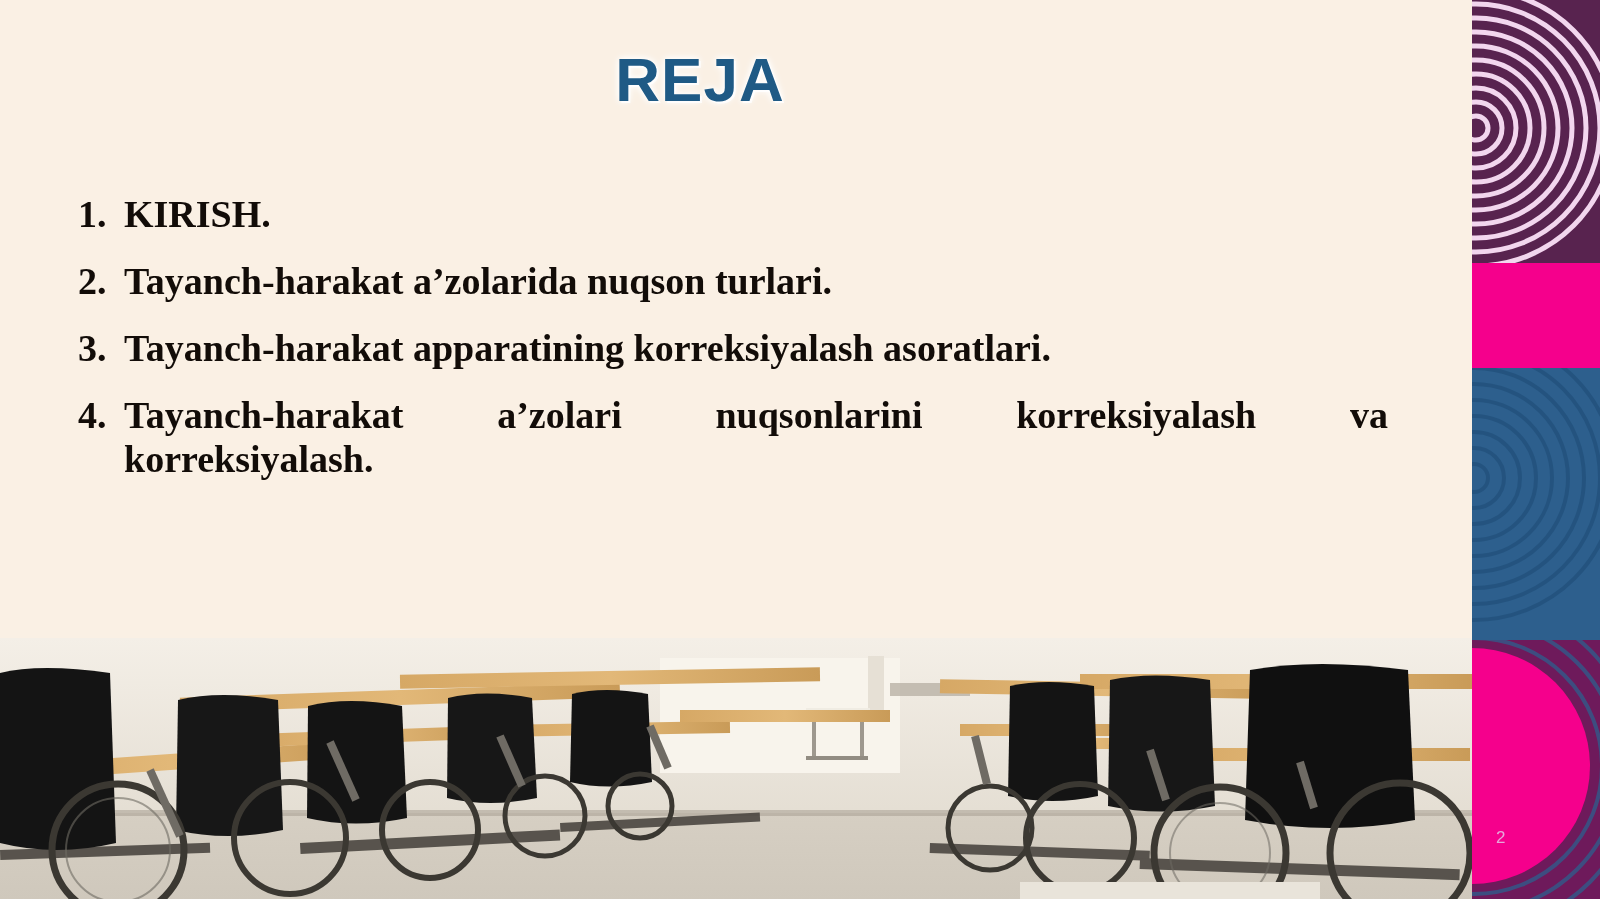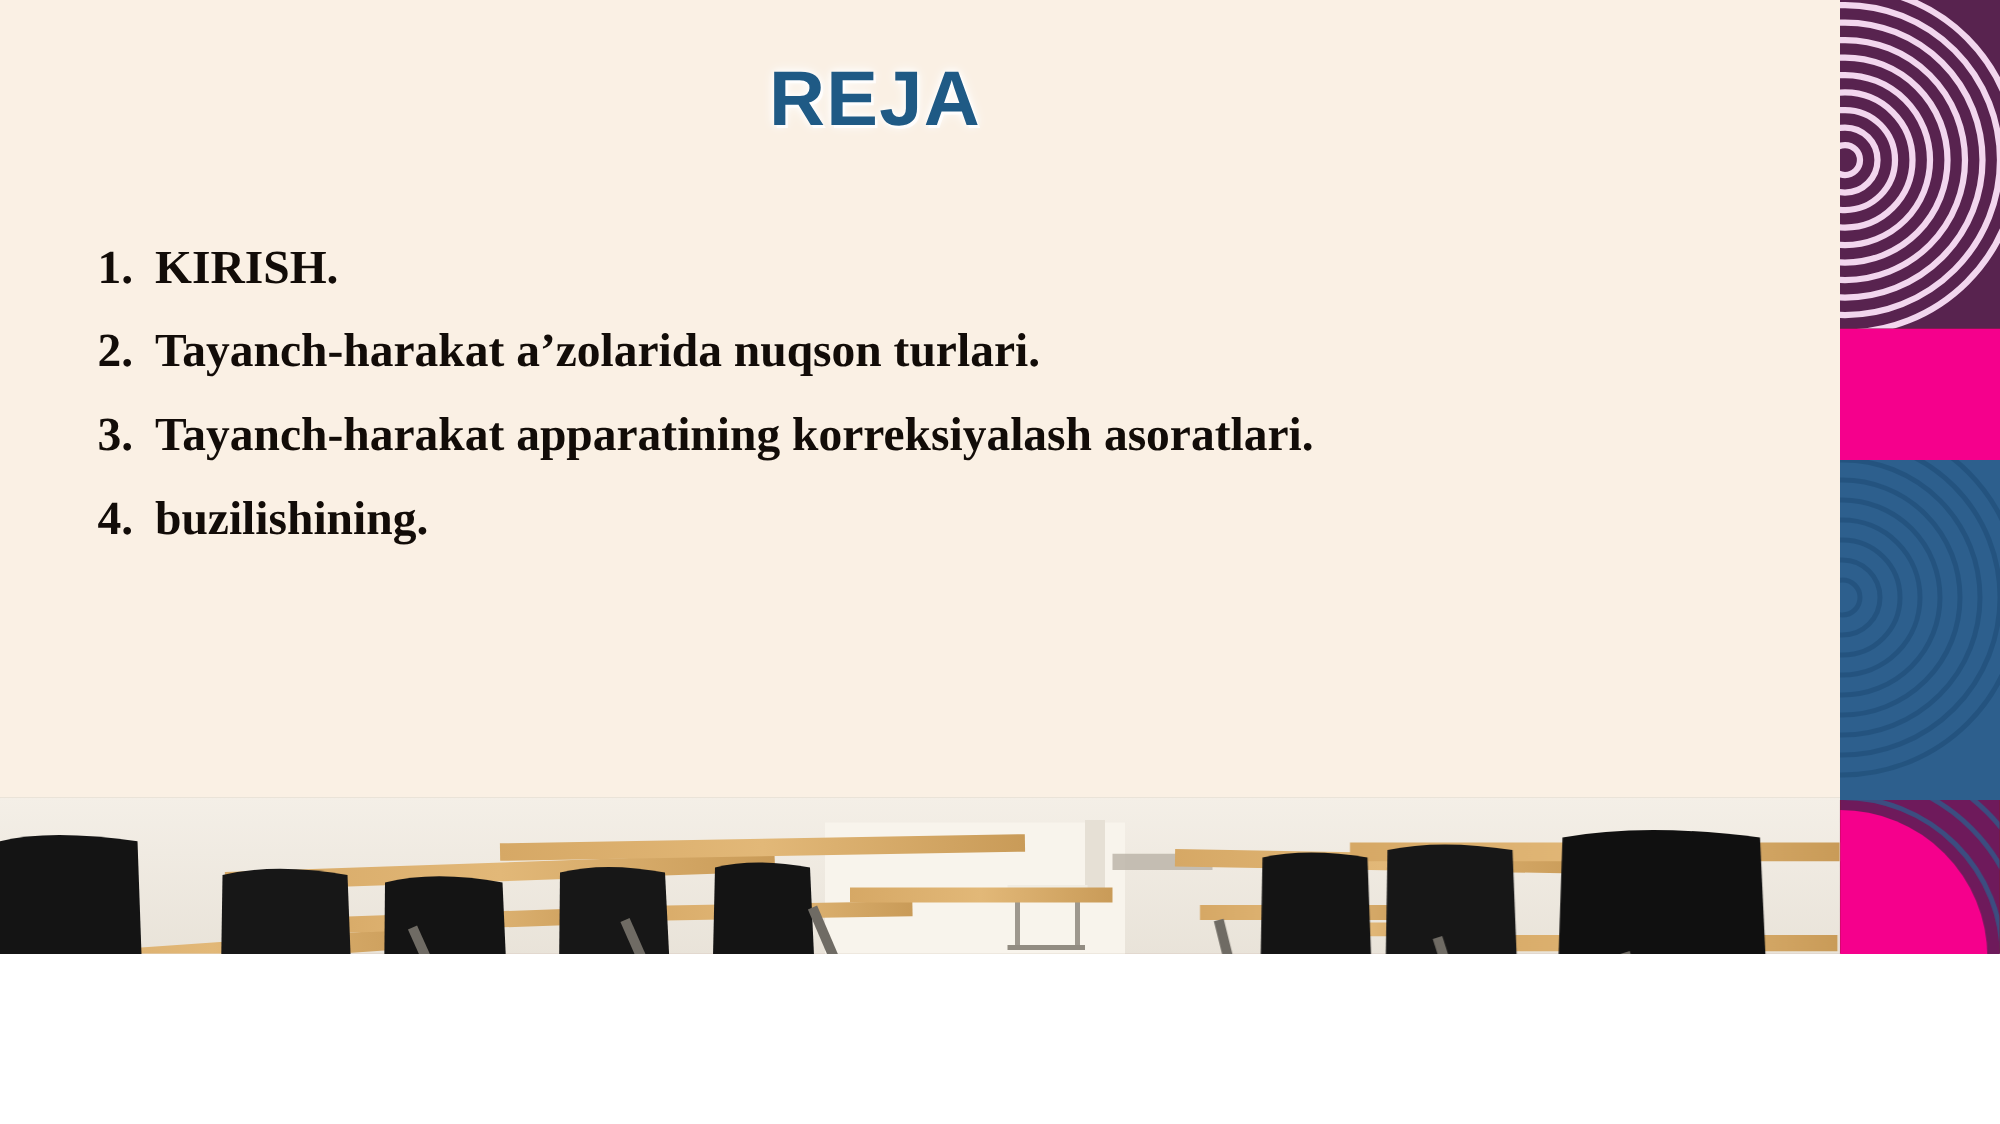--- a/index.html
+++ b/index.html
@@ -3,21 +3,21 @@
 <meta charset="utf-8">
 <style>
   html, body {
     margin: 0;
     padding: 0;
     background: #ffffff;
   }
   .slide {
     position: relative;
     width: 1600px;
-    height: 763px;
+    height: 899px;
     overflow: hidden;
     background: #7f1d1d;
     font-family: "Liberation Serif", "DejaVu Serif", serif;
   }
 
   
   .content-area {
     position: absolute;
     left: 0;
     top: 0;
@@ -150,21 +150,22 @@
       </div>
 
       <div class="plan-item">
         <span class="num">3.</span>
         <span class="txt">Tayanch-harakat apparatining korreksiyalash asoratlari.</span>
       </div>
 
       <div class="plan-item justified">
         <span class="num">4.</span>
         <span class="txt">
-          <span class="line2">buzilishining.</span>
+          <span class="line1">Tayanch-harakat a’zolari nuqsonlarini korreksiyalash va</span>
+          <span class="line2">korreksiyalash.</span>
         </span>
       </div>
 
     </div>
 
     <div class="photo">
       <svg width="1472" height="261" viewBox="0 0 1472 261" xmlns="http://www.w3.org/2000/svg" aria-hidden="true">
         <defs>
           <linearGradient id="wallg" x1="0" y1="0" x2="0" y2="1">
             <stop offset="0" stop-color="#f4efe7"></stop>

